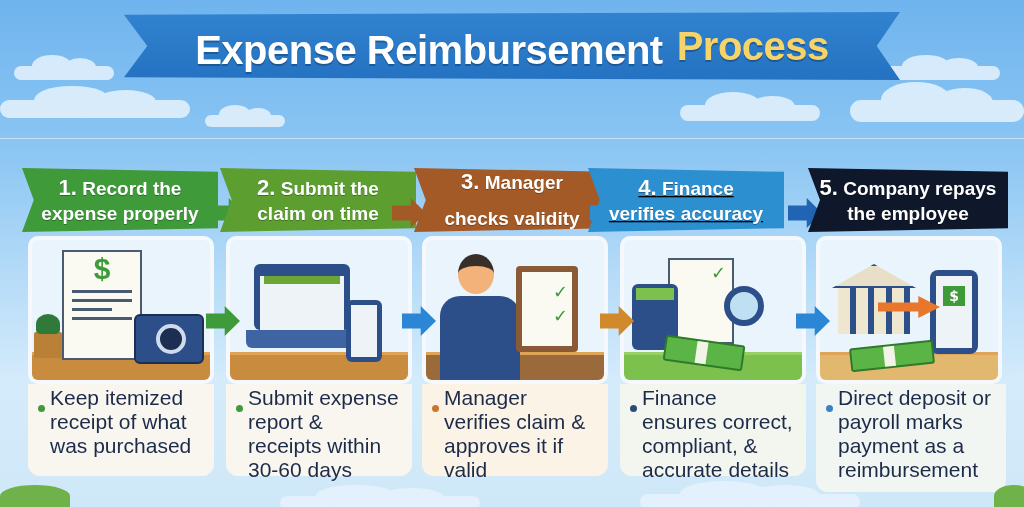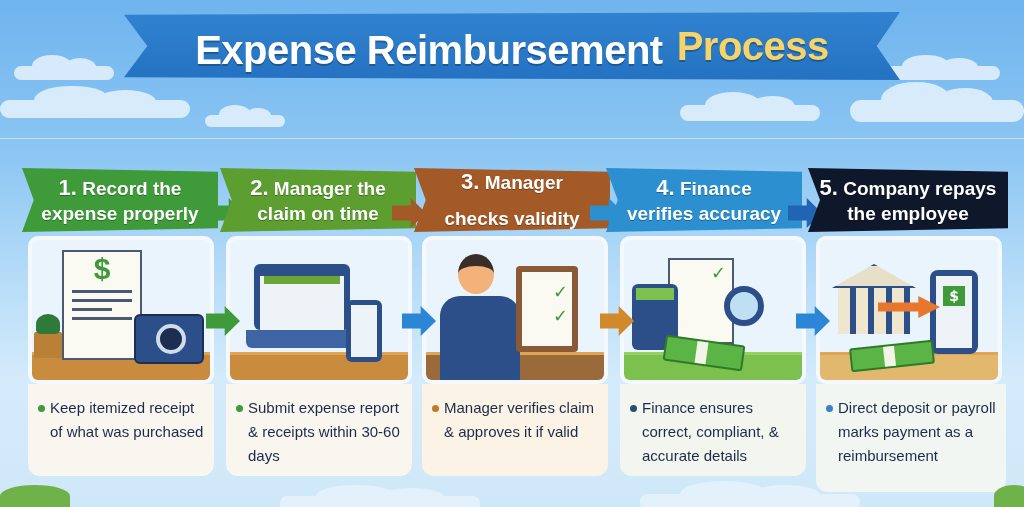--- a/index.html
+++ b/index.html
@@ -44,22 +44,22 @@
   }
   .panel {
     position: absolute; width: 186px; height: 148px; top: 236px;
     background: #eaf4fc; border: 4px solid #f5f9fd; border-radius: 10px;
     overflow: hidden;
   }
   .panel .desk { position: absolute; left: 0; right: 0; bottom: 0; height: 28px; background: #c98b3e; border-top: 3px solid #e0a456; }
   .card {
     position: absolute; top: 384px; width: 186px; height: 92px;
     background: #f8f6ef; border-radius: 0 0 12px 12px;
-    padding: 12px 10px 0 22px; font-family: "Liberation Sans", sans-serif;
-    font-size: 15px; line-height: 24px; color: #1d2b4a;
+    padding: 2px 10px 0 22px; font-family: "Liberation Sans", sans-serif;
+    font-size: 21px; line-height: 24px; color: #1d2b4a;
   }
   .card .dot { position: absolute; left: 10px; top: 21px; width: 7px; height: 7px; border-radius: 50%; }
   .card.tall { height: 108px; }
 
   .bill { position: absolute; background: #5bb546; border: 2px solid #2f7a2a; border-radius: 3px; }
   .bill::after { content: ""; position: absolute; left: 40%; top: 0; width: 14%; height: 100%; background: #f1f4e6; }
   .grass { position: absolute; bottom: 0; height: 22px; border-radius: 50% 50% 0 0; background: #6fb24a; }
 </style>
 </head>
 <body>
@@ -80,35 +80,35 @@
 <div class="step" style="left:22px;">
   <div class="step-banner" style="background:#3f9a3a;">
     <div><span class="num">1.</span> <span>Record the</span></div>
     <div>expense properly</div>
   </div>
 </div>
 <div class="arrow" style="left:210px;top:198px;background:#3f9a3a;"></div>
 
 <div class="step" style="left:220px;">
   <div class="step-banner" style="background:#5c9e30;">
-    <div><span class="num">2.</span> <span>Manager the</span></div>
+    <div><span class="num">2.</span> <span>Submit the</span></div>
     <div>claim on time</div>
   </div>
 </div>
 <div class="arrow" style="left:392px;top:198px;background:#a35a26;"></div>
 
 <div class="step" style="left:414px;">
   <div class="step-banner" style="background:#a35a26;gap:11px;">
     <div><span class="num">3.</span> <span>Manager</span></div>
     <div>checks validity</div>
   </div>
 </div>
 <div class="arrow" style="left:590px;top:198px;background:#2c8fcf;"></div>
 
-<div class="step" style="left:606px;">
+<div class="step" style="left:588px;text-decoration:underline;">
   <div class="step-banner" style="background:#2c8fcf;">
     <div><span class="num">4.</span> <span>Finance</span></div>
     <div>verifies accuracy</div>
   </div>
 </div>
 <div class="arrow" style="left:788px;top:198px;background:#2264b4;"></div>
 
 <div class="step" style="left:808px;width:200px;">
   <div class="step-banner" style="background:#0f172a;">
     <div><span class="num">5.</span> <span>Company repays</span></div>

